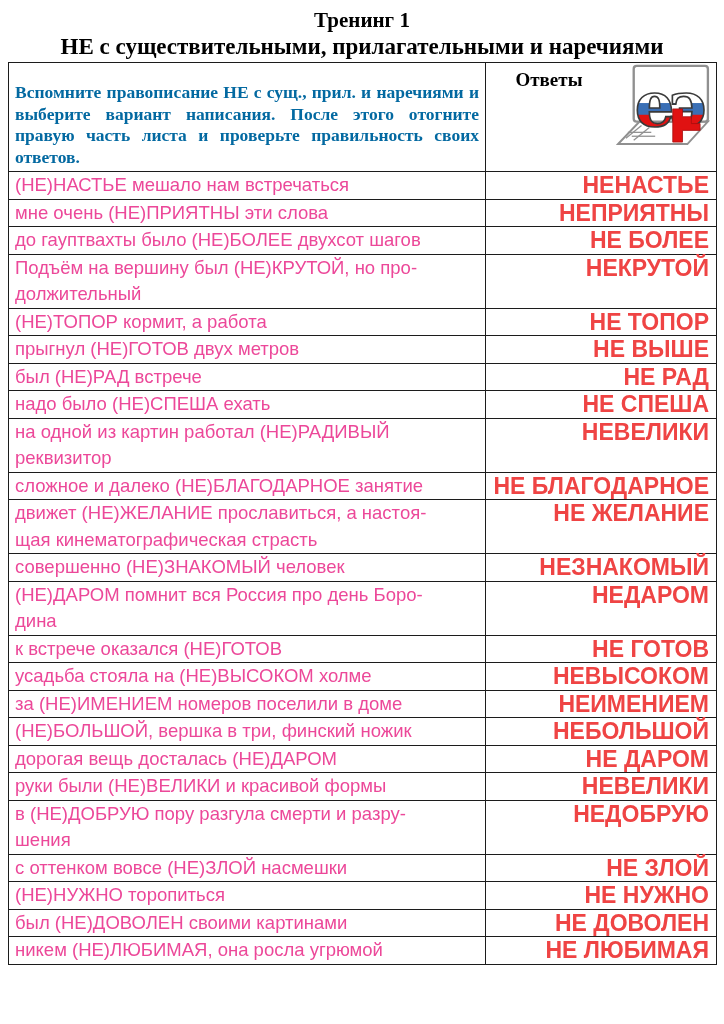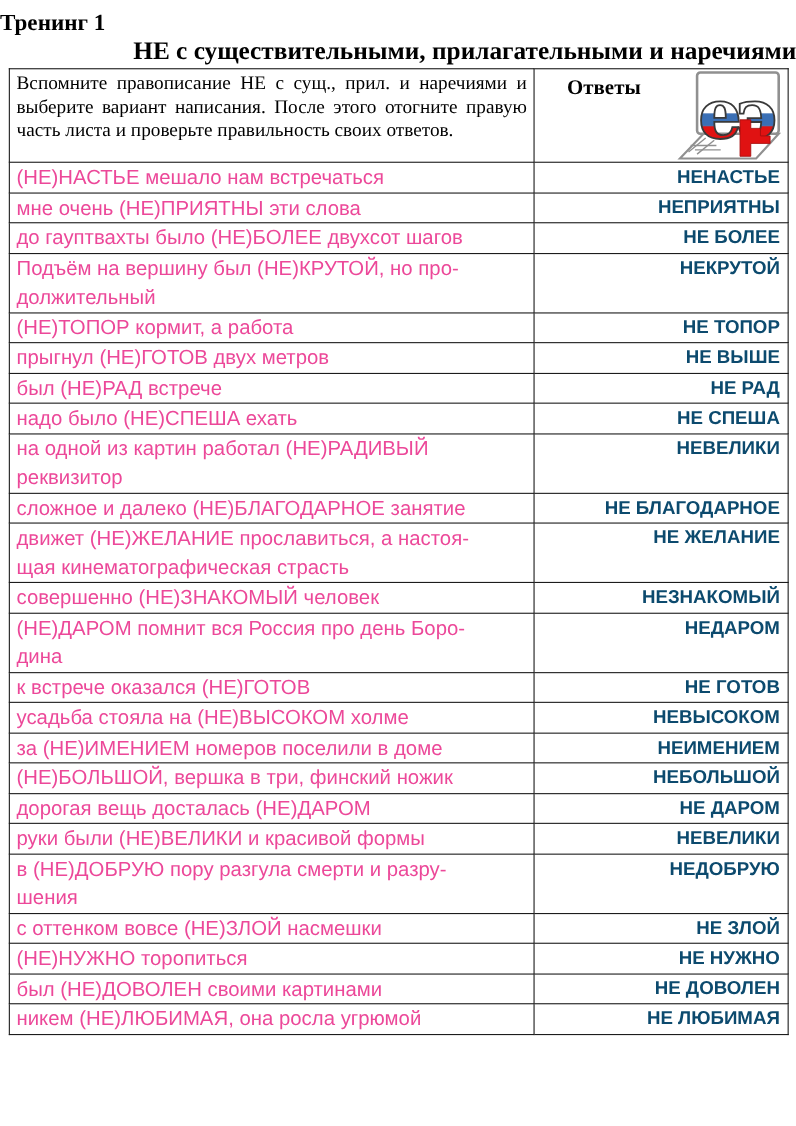--- a/index.html
+++ b/index.html
@@ -6,55 +6,55 @@
   html, body { background: #ffffff; }
   body {
     width: 724px;
     height: 1024px;
     font-family: "Liberation Sans", sans-serif;
     color: #141414;
     overflow: hidden;
   }
   .page { padding-top: 7px; }
   .page-title {
-    text-align: left;
+    text-align: center;
     font-family: "Liberation Serif", serif;
     font-weight: bold;
     font-size: 21px;
     line-height: 26px;
     color: #000;
   }
   .page-subtitle {
-    text-align: right;
+    text-align: center;
     font-family: "Liberation Serif", serif;
     font-weight: bold;
     font-size: 23px;
     line-height: 27px;
     color: #000;
   }
   table.training {
     margin: 2px 8px 0 8px;
     width: 708px;
     border-collapse: collapse;
     table-layout: fixed;
   }
   col.task-col   { width: 477px; }
   col.answer-col { width: 231px; }
   table.training th, table.training td {
     border: 1.5px solid var(--border, #1c1c1c);
     vertical-align: top;
   }
   td.instructions {
     font-family: "Liberation Serif", serif;
-    font-weight: normal;
+    font-weight: bold;
     font-size: 17.5px;
     line-height: 21.5px;
     text-align: justify;
-    padding: 2px 6px 3px 6px;
-    color: #000000;
+    padding: 19px 6px 3px 6px;
+    color: #0369a1;
   }
   td.answers-head { padding: 0; }
   .answers-head-inner {
     display: flex;
     align-items: flex-start;
     height: 100%;
     justify-content: space-between;
   }
   .answers-label {
     flex: 1 1 auto;
@@ -68,25 +68,25 @@
   .ege-logo { flex: 0 0 auto; margin: 1px 2px 1px 0; }
   td.task {
     font-size: 18.5px;
     line-height: 26.5px;
     padding: 0 6px;
     white-space: pre-line;
     color: #ec4899;
   }
   td.answer {
     font-weight: bold;
-    font-size: 17px;
+    font-size: 23px;
     line-height: 26.5px;
     text-align: right;
     padding: 0 7px 0 4px;
-    color: #0c4a6e;
+    color: #ef4444;
   }
 </style>
 </head>
 <body>
 
 <div class="page">
 
   <div class="page-title">Тренинг 1</div>
   <div class="page-subtitle">НЕ с существительными, прилагательными и наречиями</div>
 

